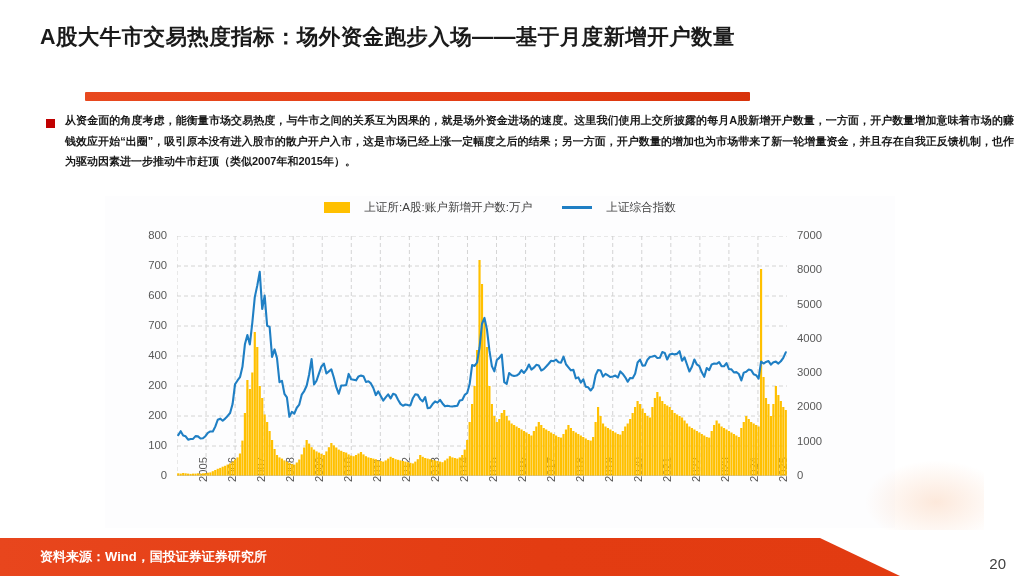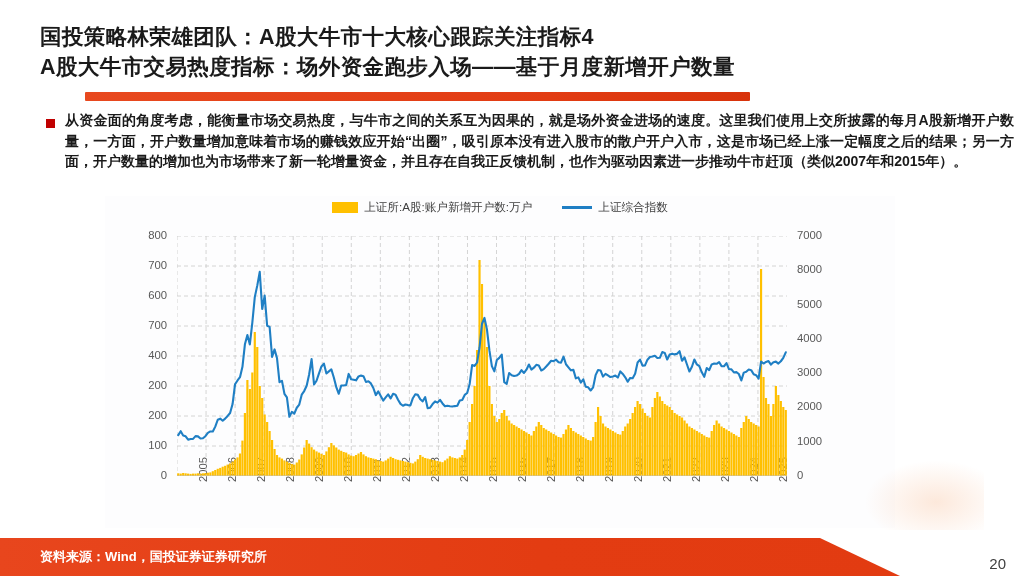--- a/index.html
+++ b/index.html
@@ -21,34 +21,34 @@
   #title-rule{
     position:absolute;left:85px;top:92px;width:665px;height:9px;
     background:linear-gradient(90deg,#e8491f 0%,#e23c13 70%,#d8330b 100%);
     border-radius:1px;
   }
 
   
   #para-wrap{position:absolute;left:46px;top:110px;width:968px;display:flex;gap:10px;}
   #para-bullet{width:9px;height:9px;background:#c00000;margin-top:9px;flex:0 0 auto;}
   #para-text{
-    font-size:14px;line-height:20.5px;color:#1a1a1a;font-weight:bold;
+    font-size:11px;line-height:20.5px;color:#1a1a1a;font-weight:bold;
     text-align:justify;text-justify:inter-ideograph;
   }
 
   
   #chart-card{
     position:absolute;left:105px;top:196px;width:790px;height:332px;
     background:#fdfdfe;
   }
   #legend{
     position:absolute;left:0;top:4px;width:790px;
     display:flex;justify-content:center;align-items:center;gap:30px;
   }
-  .legend-item{display:flex;align-items:center;gap:6px;}
+  .legend-item{display:flex;align-items:center;gap:14px;}
   .legend-swatch-bar{width:26px;height:11px;background:#FFC000;}
   .legend-swatch-line{width:30px;height:3.5px;background:#1F7FC4;}
   .legend-label{font-size:11.6px;color:#404040;white-space:nowrap;}
 
   
   #plot-outer{position:absolute;left:0;top:32px;width:790px;height:300px;}
   #plot{
     position:absolute;left:72px;top:8px;width:610px;height:240px;
     overflow:hidden;
   }
@@ -101,21 +101,20 @@
     background:radial-gradient(ellipse at 60% 60%,rgba(240,120,40,.17),rgba(255,255,255,0) 70%);
     pointer-events:none;
   }
 </style>
 </head>
 <body>
 
 <div id="slide">
 
   <div id="title-block">
-    <div class="title-line">国投策略林荣雄团队：A股大牛市十大核心跟踪关注指标4</div>
     <div class="title-line">A股大牛市交易热度指标：场外资金跑步入场——基于月度新增开户数量</div>
   </div>
   <div id="title-rule"></div>
 
   <div id="para-wrap">
     <div id="para-bullet"></div>
     <div id="para-text">从资金面的角度考虑，能衡量市场交易热度，与牛市之间的关系互为因果的，就是场外资金进场的速度。这里我们使用上交所披露的每月A股新增开户数量，一方面，开户数量增加意味着市场的赚钱效应开始“出圈”，吸引原本没有进入股市的散户开户入市，这是市场已经上涨一定幅度之后的结果；另一方面，开户数量的增加也为市场带来了新一轮增量资金，并且存在自我正反馈机制，也作为驱动因素进一步推动牛市赶顶（类似2007年和2015年）。</div>
   </div>
 
   <div id="chart-card">

